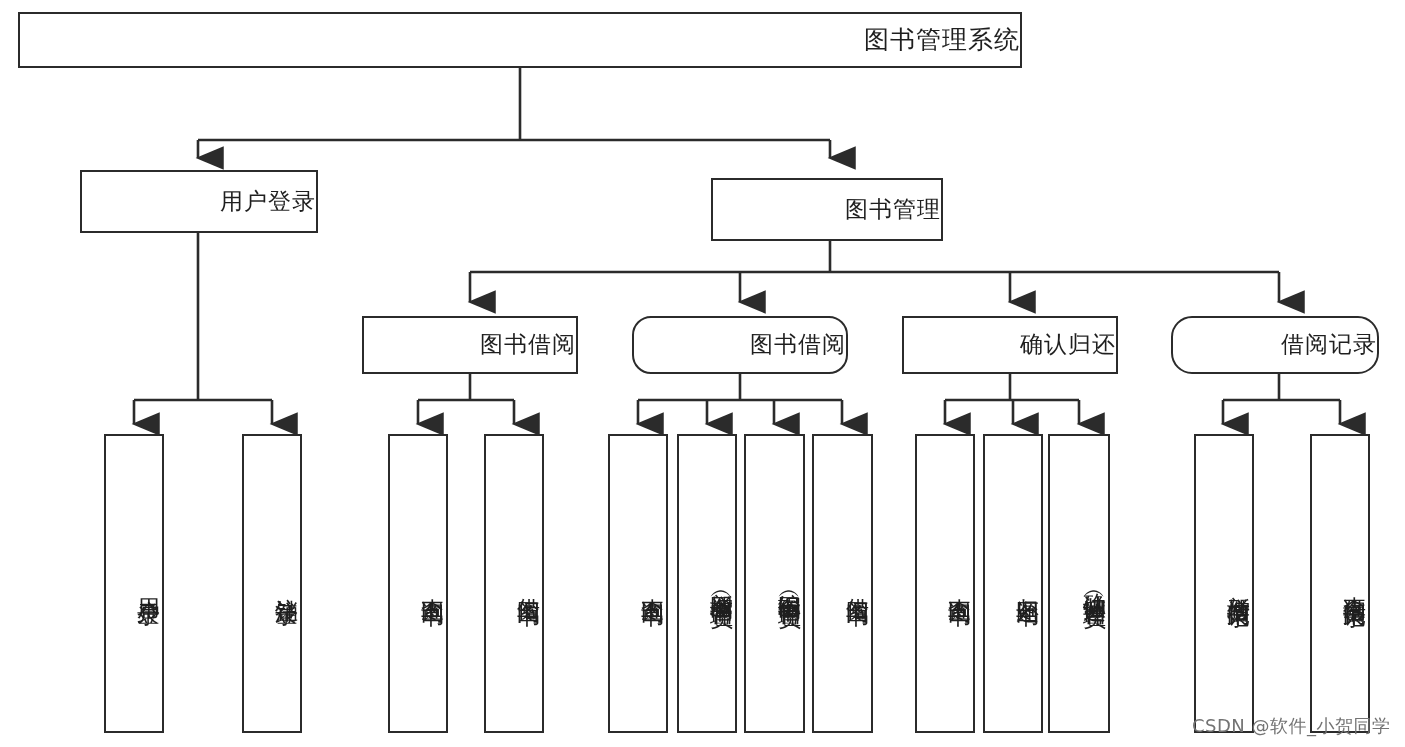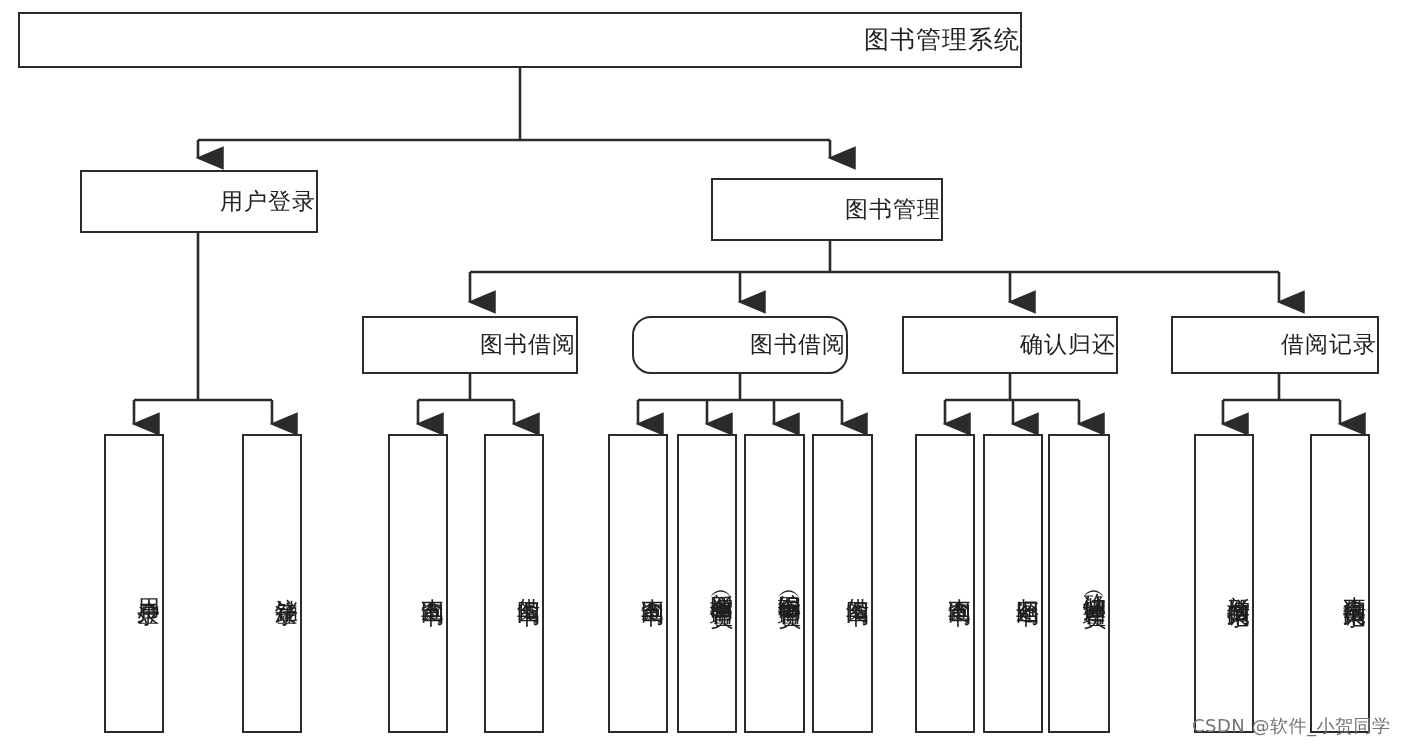--- a/index.html
+++ b/index.html
@@ -137,21 +137,21 @@
   </div>
 
   <div class="node h" style="left:632px;top:316px;width:216px;height:58px;border-radius:19px;">
     <span>图书借阅</span>
   </div>
 
   <div class="node h" style="left:902px;top:316px;width:216px;height:58px;">
     <span>确认归还</span>
   </div>
 
-  <div class="node h" style="left:1171px;top:316px;width:208px;height:58px;">
+  <div class="node h" style="left:1171px;top:316px;width:208px;height:58px;border-radius:21px;">
     <span>借阅记录</span>
   </div>
 
   <div class="node v" style="left:104px;top:434px;width:60px;height:299px;">
     <span class="lbl">用户登录</span>
   </div>
 
   <div class="node v" style="left:242px;top:434px;width:60px;height:299px;">
     <span class="lbl">注销登录</span>
   </div>

